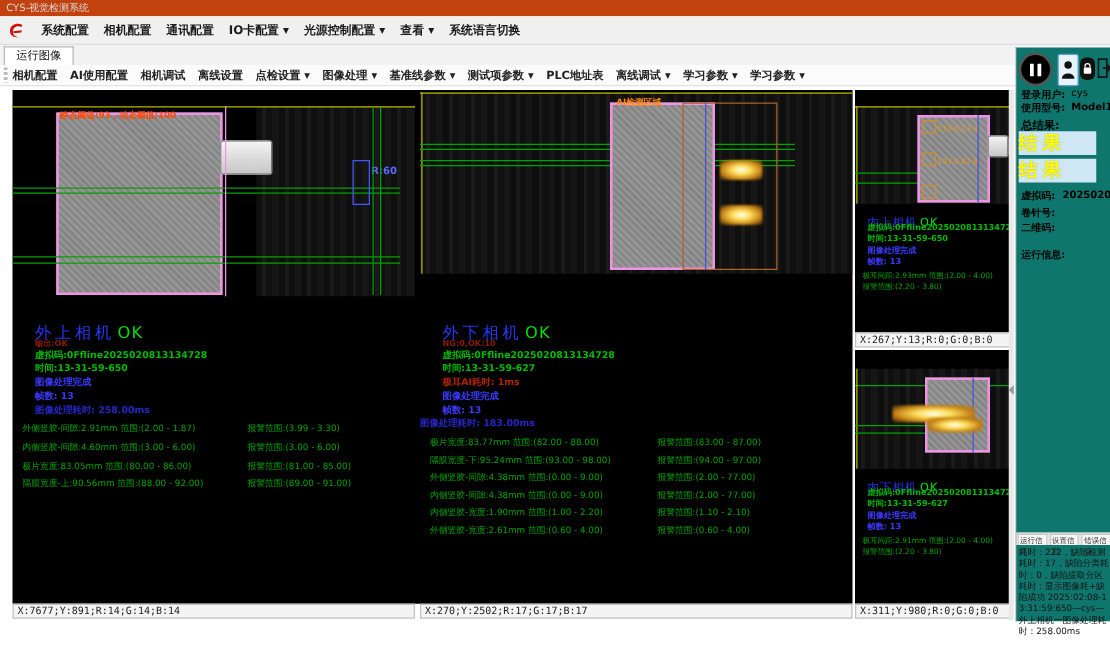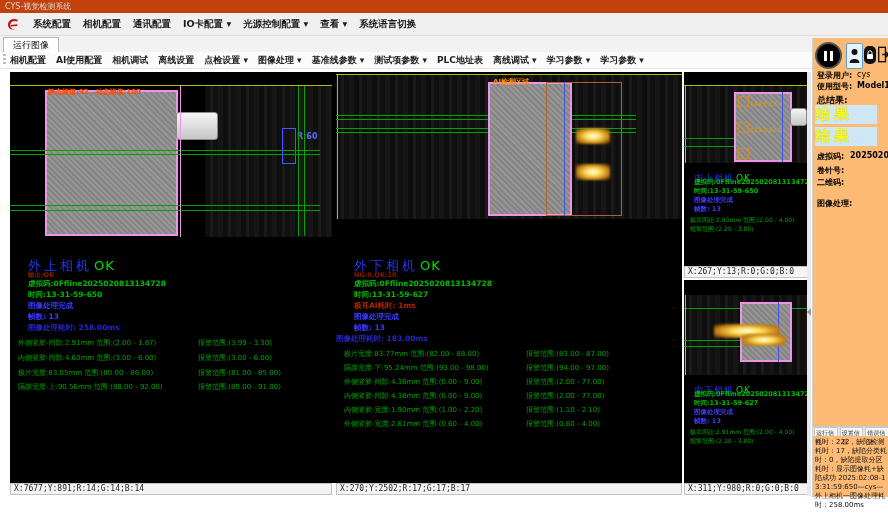--- a/index.html
+++ b/index.html
@@ -48,21 +48,21 @@
   .ln{position:absolute;font-size:7.5px;font-weight:bold;white-space:nowrap;}
   .t-green{color:#00bb00;}
   .t-blue{color:#3a3aff;}
   .t-dblue{color:#2626c8;}
   .t-dred{color:#b02400;}
   .t-tred{color:#8c1c00;font-size:6.5px;}
   .meas{position:absolute;font-size:7px;color:#00a400;white-space:nowrap;}
   .footerbar{position:absolute;height:12px;background:#f4f4f4;border:1px solid #c2c2c2;box-sizing:border-box;
              color:#222;font-family:"DejaVu Sans Mono",monospace;font-size:8px;line-height:10px;padding-left:3px;}
   
-  .rpanel{position:absolute;left:812px;top:38px;width:76px;height:459px;background:#fdba74;border-left:1px solid #d0d0d0;box-sizing:border-box;}
+  .rpanel{position:absolute;left:812px;top:38px;width:76px;height:459px;background:#0f766e;border-left:1px solid #d0d0d0;box-sizing:border-box;}
   .rbtn{position:absolute;display:flex;align-items:center;justify-content:center;}
   .pausebtn{left:2px;top:4px;width:27px;height:27px;background:#000;border-radius:50%;border:2px solid #555;box-sizing:border-box;}
   .pausebtn i{display:inline-block;width:3px;height:10px;background:#fff;margin:0 1.5px;}
   .userbtn{left:33px;top:5px;width:15px;height:24px;background:#e8f2fb;border:1px solid #5a9fd4;border-radius:2px;}
   .lockbtn{left:51px;top:8px;width:12px;height:18px;background:#101010;border-radius:5px;}
   .exitbtn{left:65px;top:6px;width:11px;height:21px;}
   .rlabel{position:absolute;font-size:8px;font-weight:bold;color:#000;white-space:nowrap;}
   .rvalue{position:absolute;font-size:8px;color:#000;white-space:nowrap;}
   .resultbox{position:absolute;left:2px;width:62px;height:19px;background:#cfe6f5;
              color:#ffff00;font-size:15px;font-weight:bold;text-align:left;line-height:19px;letter-spacing:4px;
@@ -274,21 +274,21 @@
     <div class="rvalue" style="left:44px;top:32px">cys</div>
     <div class="rlabel" style="left:4px;top:43px">使用型号:</div>
     <div class="rvalue" style="left:44px;top:43px;font-weight:bold">Model1</div>
     <div class="rlabel" style="left:4px;top:56px;font-size:9px">总结果:</div>
     <div class="resultbox" style="top:67px">结果</div>
     <div class="resultbox" style="top:89px">结果</div>
     <div class="rlabel" style="left:4px;top:113px">虚拟码:</div>
     <div class="rvalue" style="left:37px;top:113px;font-weight:bold">20250208</div>
     <div class="rlabel" style="left:4px;top:127px">卷针号:</div>
     <div class="rlabel" style="left:4px;top:139px">二维码:</div>
-    <div class="rlabel" style="left:4px;top:160px">图像处理:</div>
+    <div class="rlabel" style="left:4px;top:160px">运行信息:</div>
 
     <div class="rtabs">
       <span class="rtab">运行信息</span>
       <span class="rtab">设置信息</span>
       <span class="rtab">错误信息</span>
     </div>
     <div class="rlog">耗时：222，缺陷检测耗时：17，缺陷分类耗时：0，缺陷提取分区耗时：显示图像耗+缺陷成功 2025:02:08-13:31:59:650—cys—外上相机一图像处理耗时：258.00ms</div>
   </div>
 
 

